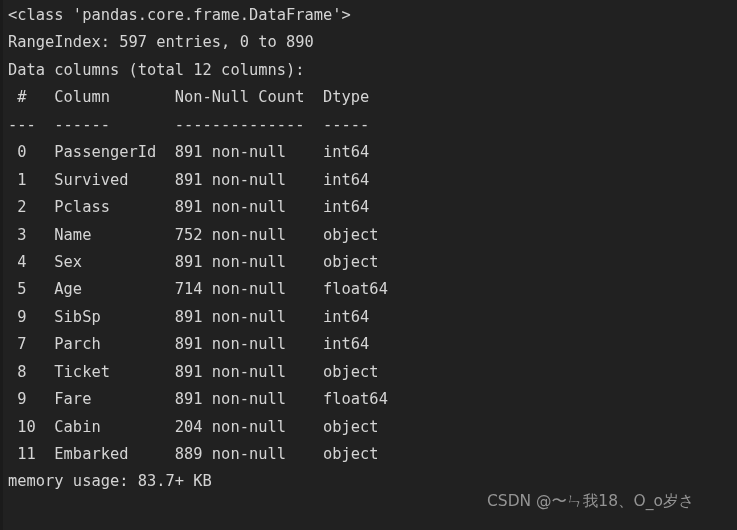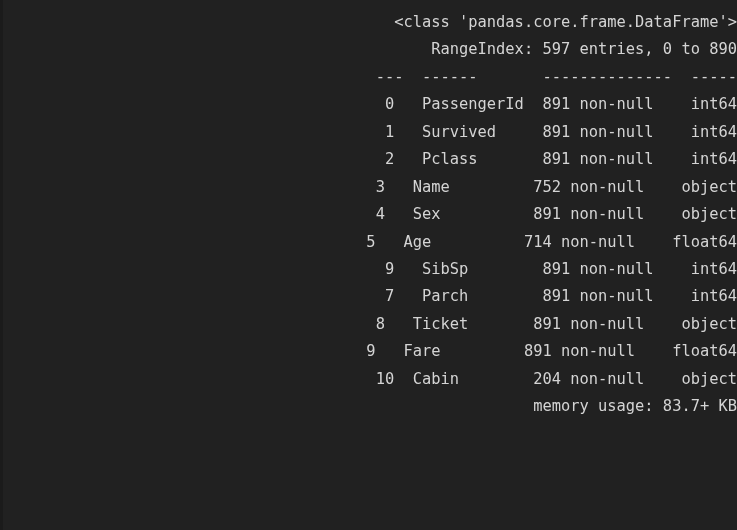--- a/index.html
+++ b/index.html
@@ -21,22 +21,21 @@
     top: 0;
     width: 3px;
     height: 530px;
     background: #1b1b1b;
   }
   #console-output {
     position: absolute;
     left: 8px;
     top: 0;
     right: 0;
-    padding-top: 9px;
-    text-align: right;
+    padding-top: 2px;
   }
   .line {
     height: 27.45px;
     line-height: 27.45px;
     font-size: 15.4px;
     color: #d4d4d4;
     white-space: pre;
     letter-spacing: 0px;
     font-family: "DejaVu Sans Mono", "Liberation Mono", monospace;
   }
@@ -58,35 +57,39 @@
 <div id="screen">
 
   <div id="edge-strip"></div>
 
   <div id="console-output">
 
     <div class="line">&lt;class 'pandas.core.frame.DataFrame'&gt;</div>
 
     <div class="line">RangeIndex: 597 entries, 0 to 890</div>
 
+    <div class="line">Data columns (total 12 columns):</div>
 
+    <div class="line"> #   Column       Non-Null Count  Dtype</div>
 
     <div class="line">---  ------       --------------  -----</div>
 
     <div class="line"> 0   PassengerId  891 non-null    int64</div>
     <div class="line"> 1   Survived     891 non-null    int64</div>
     <div class="line"> 2   Pclass       891 non-null    int64</div>
     <div class="line"> 3   Name         752 non-null    object</div>
     <div class="line"> 4   Sex          891 non-null    object</div>
     <div class="line"> 5   Age          714 non-null    float64</div>
     <div class="line"> 9   SibSp        891 non-null    int64</div>
     <div class="line"> 7   Parch        891 non-null    int64</div>
     <div class="line"> 8   Ticket       891 non-null    object</div>
     <div class="line"> 9   Fare         891 non-null    float64</div>
     <div class="line"> 10  Cabin        204 non-null    object</div>
+    <div class="line"> 11  Embarked     889 non-null    object</div>
 
 
     <div class="line">memory usage: 83.7+ KB</div>
 
   </div>
 
+  <div id="watermark">CSDN @〜ㄣ我18、O_o岁さ</div>
 
 </div>
 
 </body></html>

